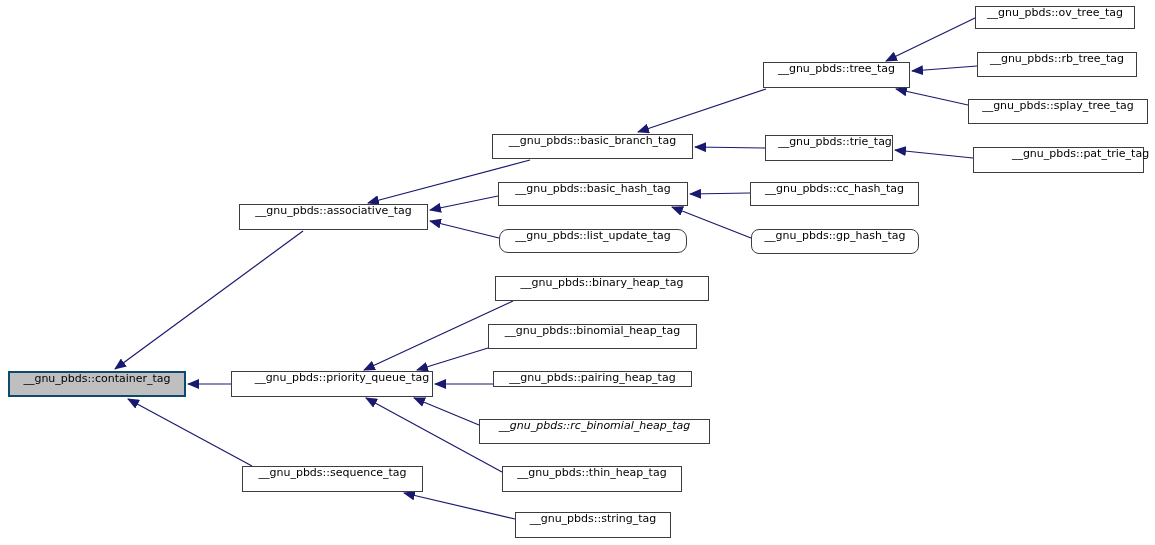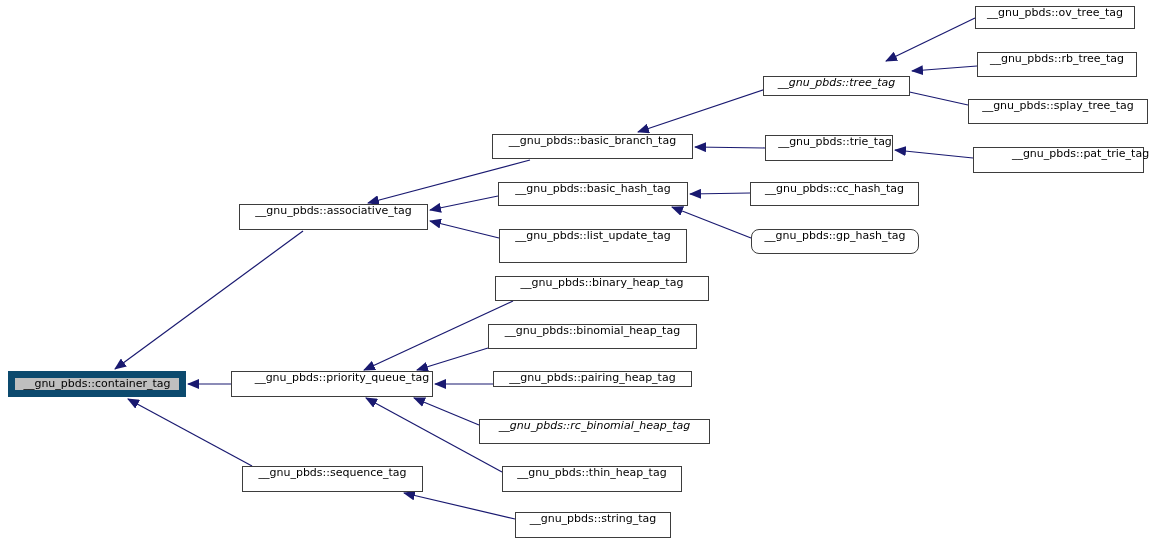--- a/index.html
+++ b/index.html
@@ -32,21 +32,21 @@
     display: flex;
     justify-content: center;
     font-size: 11px;
     color: #000000;
     white-space: nowrap;
     cursor: pointer;
     line-height: 1;
   }
   .node.highlight {
     background: #bfbfbf;
-    border: 7px solid #0c4a6e;
+    border: 2px solid #0c4a6e;
     cursor: default;
   }
   .node-label {
     padding: 0 3px;
   }
 </style>
 </head>
 <body>
 
 <div class="canvas">
@@ -89,42 +89,42 @@
       </div>
       <div class="node" style="left: 242px; top: 466px; width: 181px; height: 26px;">
         <span class="node-label">__gnu_pbds::sequence_tag</span>
       </div>
       <div class="node" style="left: 492px; top: 134px; width: 201px; height: 25px;">
         <span class="node-label">__gnu_pbds::basic_branch_tag</span>
       </div>
       <div class="node" style="left: 498px; top: 182px; width: 190px; height: 24px;">
         <span class="node-label">__gnu_pbds::basic_hash_tag</span>
       </div>
-      <div class="node" style="left: 499px; top: 229px; width: 188px; height: 34px;">
+      <div class="node" style="left: 499px; top: 229px; width: 188px; height: 24px; border-radius: 9px;">
         <span class="node-label">__gnu_pbds::list_update_tag</span>
       </div>
       <div class="node" style="left: 495px; top: 276px; width: 214px; height: 25px;">
         <span class="node-label">__gnu_pbds::binary_heap_tag</span>
       </div>
       <div class="node" style="left: 488px; top: 324px; width: 209px; height: 25px;">
         <span class="node-label">__gnu_pbds::binomial_heap_tag</span>
       </div>
       <div class="node" style="left: 493px; top: 371px; width: 199px; height: 16px;">
         <span class="node-label">__gnu_pbds::pairing_heap_tag</span>
       </div>
       <div class="node" style="left: 479px; top: 419px; width: 231px; height: 25px; font-style: italic;">
         <span class="node-label">__gnu_pbds::rc_binomial_heap_tag</span>
       </div>
       <div class="node" style="left: 502px; top: 466px; width: 180px; height: 26px;">
         <span class="node-label">__gnu_pbds::thin_heap_tag</span>
       </div>
       <div class="node" style="left: 515px; top: 512px; width: 156px; height: 26px;">
         <span class="node-label">__gnu_pbds::string_tag</span>
       </div>
-      <div class="node" style="left: 763px; top: 76px; width: 147px; height: 20px; font-style: italic;">
+      <div class="node" style="left: 763px; top: 62px; width: 147px; height: 26px;">
         <span class="node-label">__gnu_pbds::tree_tag</span>
       </div>
       <div class="node" style="left: 765px; top: 135px; width: 128px; height: 26px; padding-left: 12px;">
         <span class="node-label">__gnu_pbds::trie_tag</span>
       </div>
       <div class="node" style="left: 750px; top: 182px; width: 169px; height: 24px;">
         <span class="node-label">__gnu_pbds::cc_hash_tag</span>
       </div>
       <div class="node" style="left: 751px; top: 229px; width: 168px; height: 25px; border-radius: 8px;">
         <span class="node-label">__gnu_pbds::gp_hash_tag</span>

